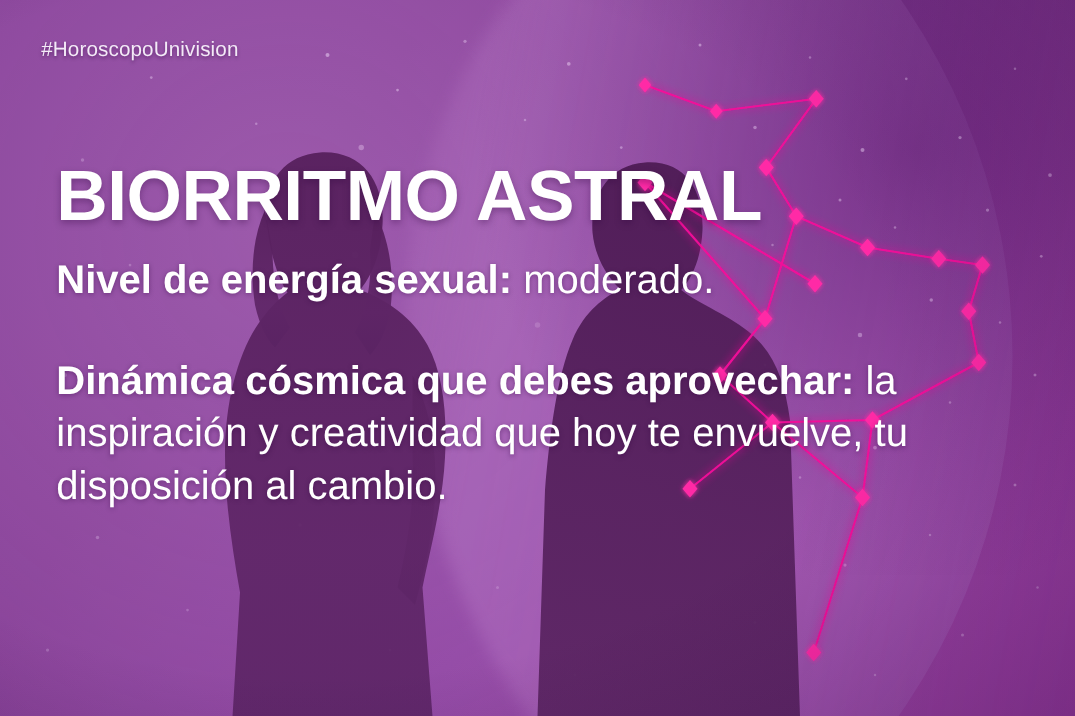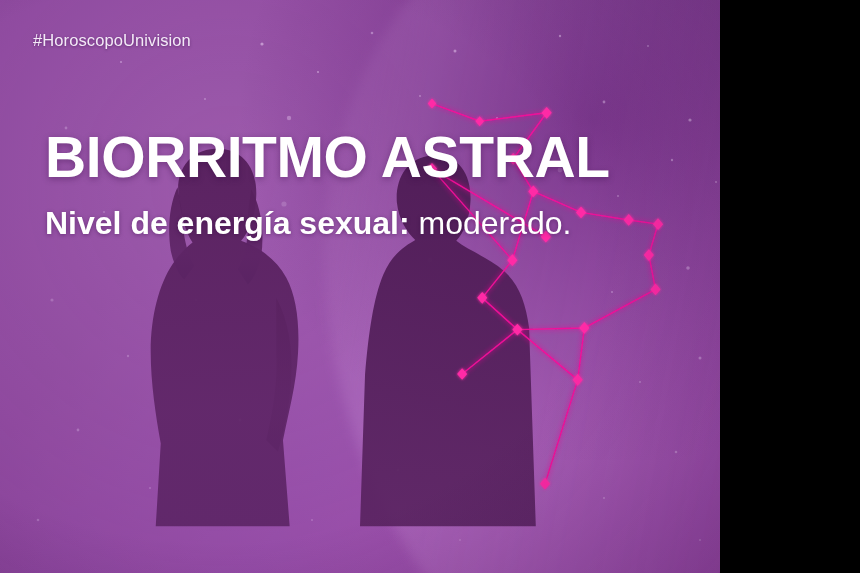--- a/index.html
+++ b/index.html
@@ -2,21 +2,21 @@
 <html><head>
 <meta charset="utf-8">
 <style>
   html, body {
     margin: 0;
     padding: 0;
     background: #000;
   }
   #canvas {
     position: relative;
-    width: 720px;
+    width: 860px;
     height: 573px;
     overflow: hidden;
     font-family: "Liberation Sans", sans-serif;
     background: linear-gradient(125deg, #6a2278 0%, #6d2479 28%, #7d2f8d 58%, #8d3797 78%, #94349c 100%);
   }
 
   
   .layer { position: absolute; top: 0; left: 0; width: 100%; height: 100%; }
 
   .moon {
@@ -272,15 +272,16 @@
 
   <div class="layer vign"></div>
 
   <div class="hashtag">#HoroscopoUnivision</div>
 
   <h1 class="title">BIORRITMO ASTRAL</h1>
 
   <div class="body">
     <p><b>Nivel de energía sexual:</b><span> moderado.</span></p>
     <div class="gap"></div>
+    <p><b>Dinámica cósmica que debes aprovechar:</b><span> la inspiración y creatividad que hoy te envuelve, tu disposición al cambio.</span></p>
   </div>
 
 </div>
 
 </body></html>

